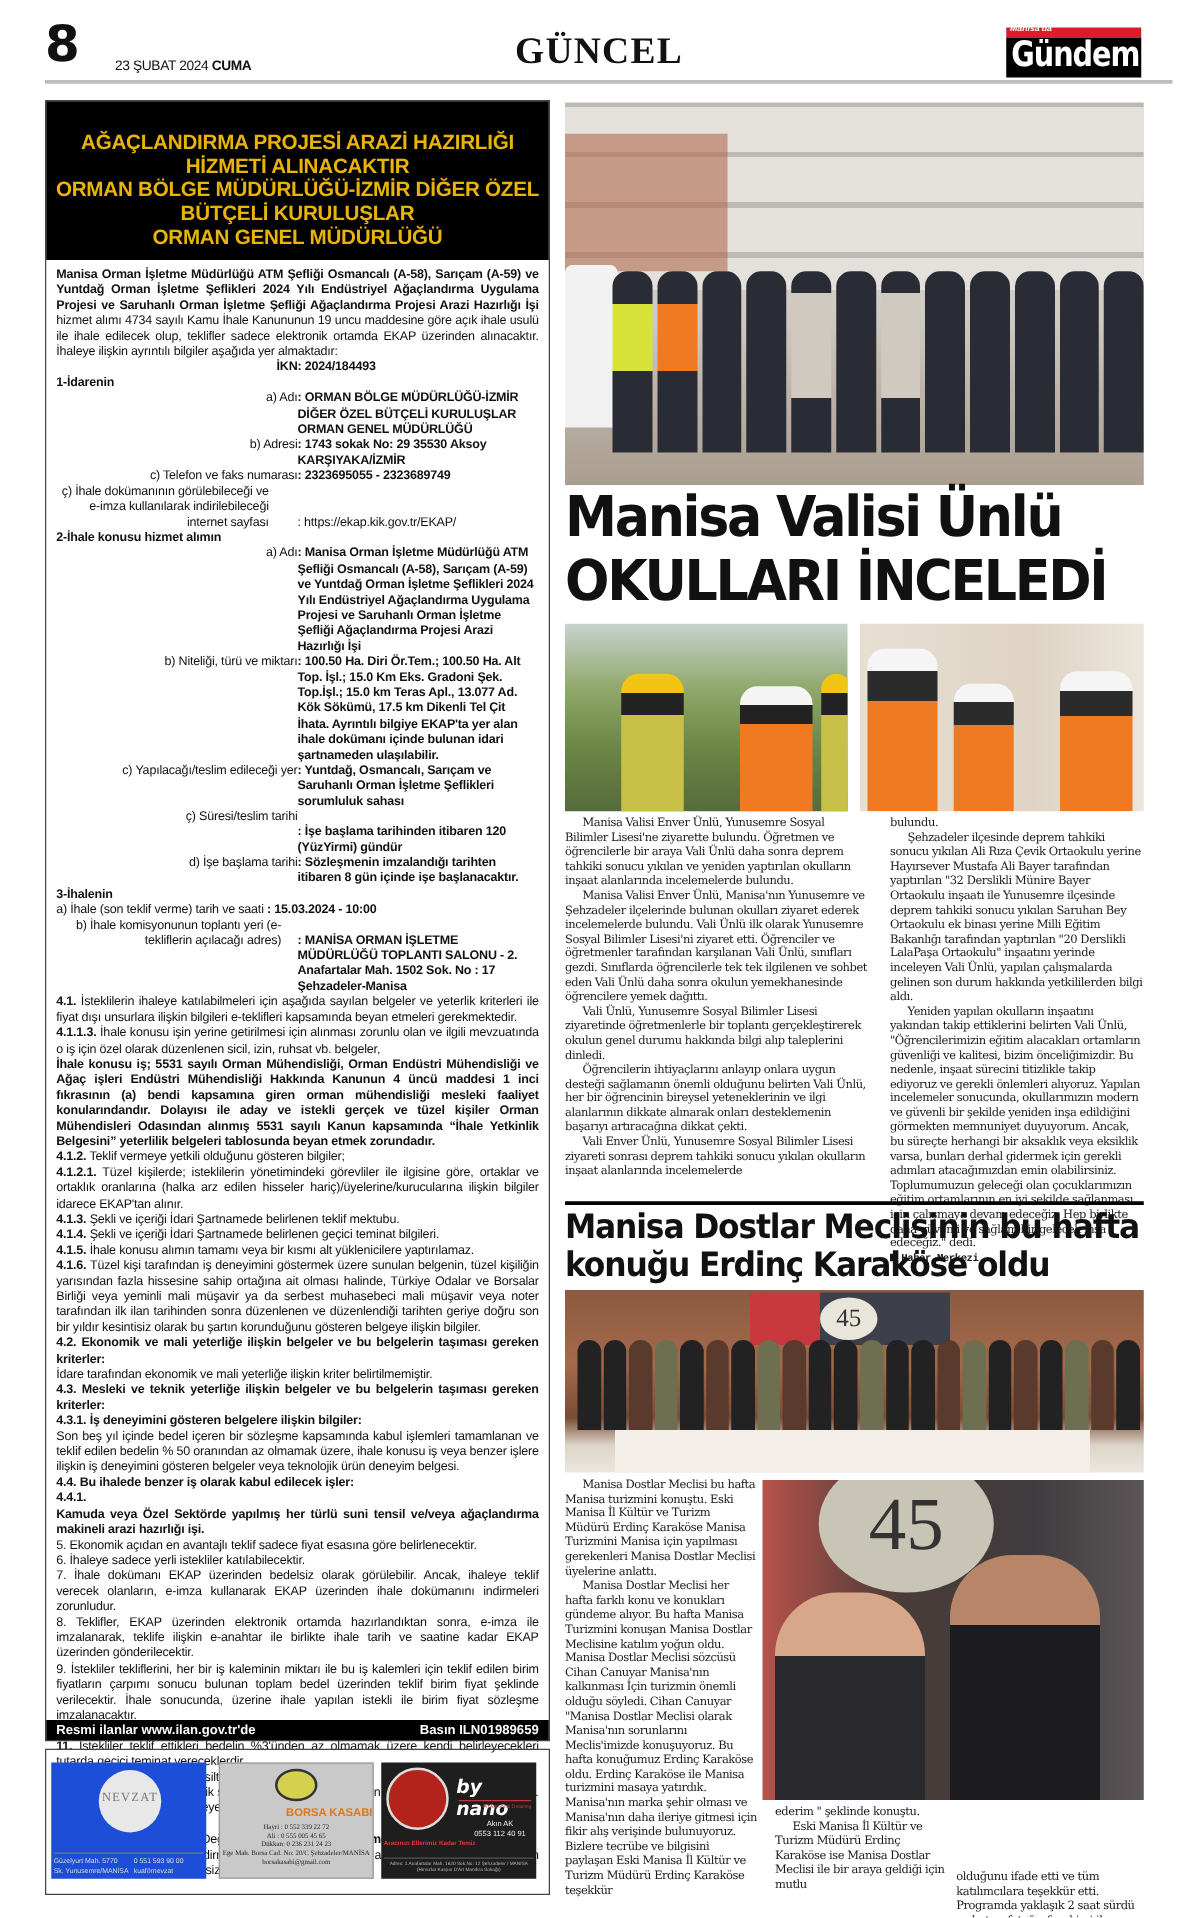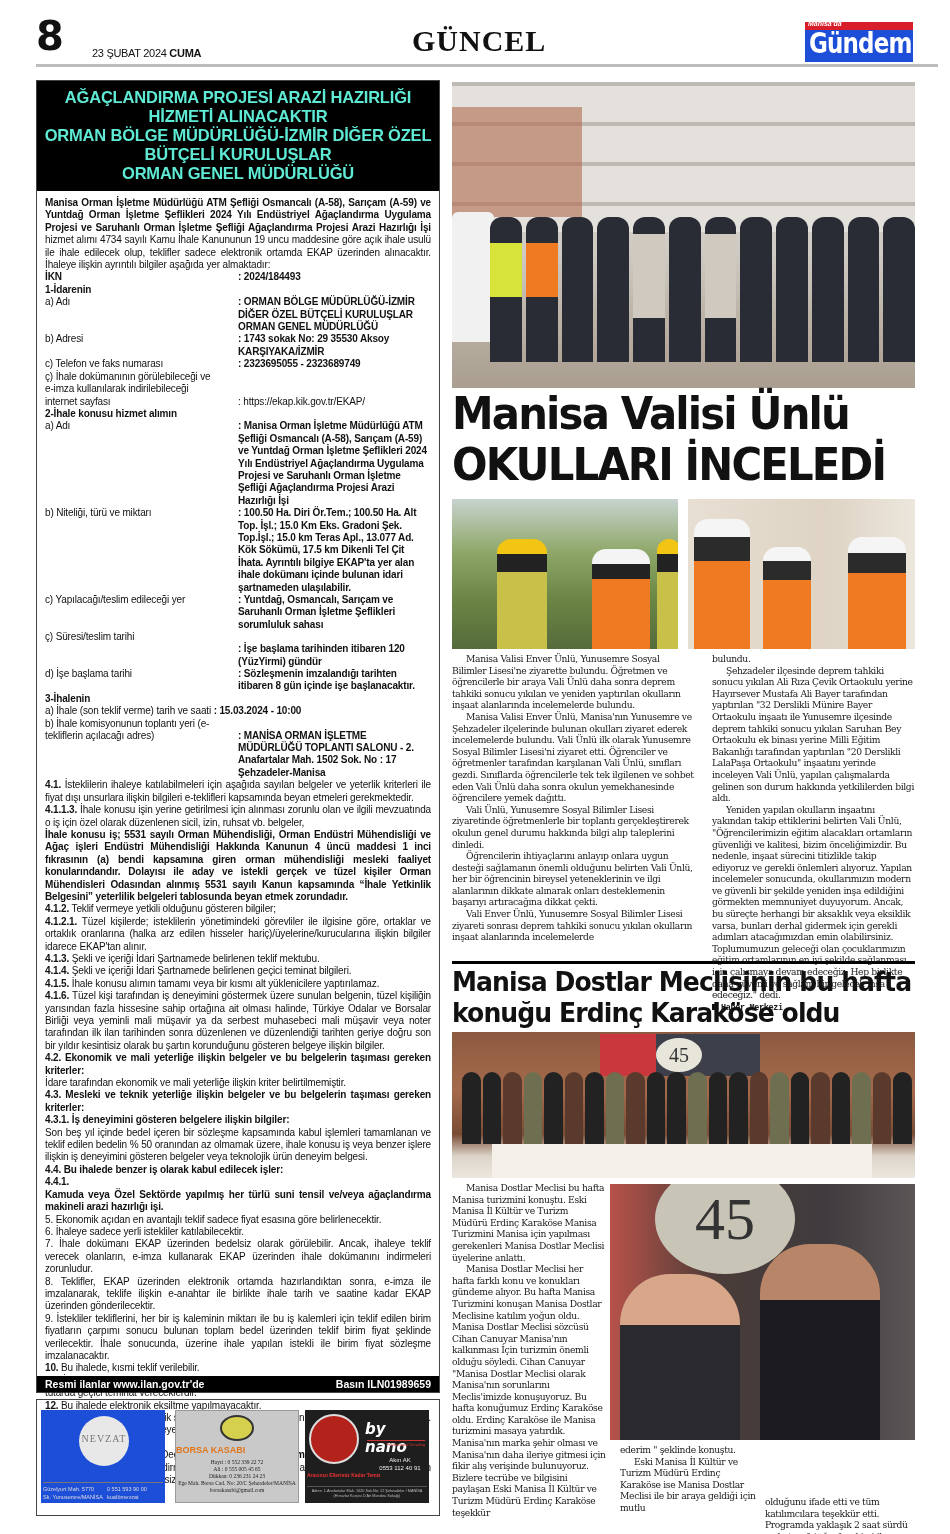--- a/index.html
+++ b/index.html
@@ -8,45 +8,45 @@
 
   
   .page-num { position: absolute; left: 36px; top: 16px; font-family: "DejaVu Sans", sans-serif; font-size: 40px; font-weight: bold; line-height: 1; letter-spacing: -1px; }
   .date { position: absolute; left: 92px; top: 47px; font-size: 11px; letter-spacing: -0.3px; }
   .date b { font-weight: bold; }
   .section-title { position: absolute; left: 412px; top: 24px; font-family: "Liberation Serif", serif; font-weight: bold; font-size: 30px; letter-spacing: 1px; }
   .header-rule { position: absolute; left: 36px; top: 64px; width: 902px; height: 3px; background: #bdbdbd; }
   .logo { position: absolute; left: 805px; top: 22px; width: 108px; height: 40px; }
   .logo .top-red { position: absolute; left: 0; top: 0; width: 100%; height: 8px; background: #d81e2a; }
   .logo .top-red span { position: absolute; left: 3px; top: -2px; font-size: 7px; font-style: italic; font-weight: bold; color: #fff; }
-  .logo .body { position: absolute; left: 0; top: 8px; width: 100%; height: 32px; background: #1d4ed8; text-decoration: underline; }
+  .logo .body { position: absolute; left: 0; top: 8px; width: 100%; height: 32px; background: #000000; text-decoration: underline; }
   .logo .body span { position: absolute; left: 4px; top: -3px; font-family: "DejaVu Sans", sans-serif; font-weight: bold; font-size: 28px; color: #fff; letter-spacing: -1px; transform: scaleX(0.82); transform-origin: left; }
 
   
   .notice { position: absolute; left: 36px; top: 80px; width: 404px; height: 1313px; border: 1px solid #444; }
-  .notice-head { background: #000; color: #5eead4; text-align: center; font-weight: bold; font-size: 16.5px; line-height: 19px; padding: 7px 4px 8px; letter-spacing: -0.2px; }
+  .notice-head { background: #000; color: #eab308; text-align: center; font-weight: bold; font-size: 16.5px; line-height: 19px; padding: 24px 4px 8px; letter-spacing: -0.2px; }
   .notice-body { padding: 6px 8px 0 8px; font-size: 10px; line-height: 12.4px; letter-spacing: -0.15px; }
   .notice-body p { margin: 0; text-align: justify; }
   .notice-body b { font-weight: bold; }
   .kv { display: flex; }
-  .kv .k { width: 193px; flex: none; }
+  .kv .k { width: 193px; flex: none; text-align: right; }
   .kv .v { flex: 1; font-weight: bold; }
   .notice-foot { position: absolute; left: 0; bottom: 0; width: 100%; height: 16px; background: #000; color: #fff; font-weight: bold; font-size: 10.5px; display: flex; justify-content: space-between; align-items: center; padding: 0 8px; }
 
   
   .cards { position: absolute; left: 36px; top: 1399px; width: 404px; height: 117px; border: 1px solid #444; }
   .card { position: absolute; top: 10px; width: 124px; height: 93px; overflow: hidden; }
   .card.c1 { left: 4px; background: #1d4ed8; }
   .card.c2 { left: 138px; background: #c9c9c9; border: 1px solid #999; }
   .card.c3 { left: 268px; background: #1e1e1e; }
   .c1 .disc { position: absolute; left: 38px; top: 6px; width: 50px; height: 50px; border-radius: 50%; background: #e8e8e8; }
   .c1 .disc span { position: absolute; left: 0; top: 17px; width: 100%; text-align: center; font-family: "Liberation Serif", serif; font-size: 10px; color: #777; letter-spacing: 1px; }
   .c1 .info { position: absolute; left: 2px; bottom: 2px; width: 120px; font-size: 5.5px; color: #ddd; line-height: 8px; border-top: 1px solid #777; padding-top: 2px; display: flex; justify-content: space-between; }
   .c2 .badge { position: absolute; left: 44px; top: 4px; width: 34px; height: 26px; border-radius: 50%; background: #d5d14e; border: 2px solid #333; }
-  .c2 .title { position: absolute; left: 0; top: 34px; width: 100%; text-align: left; font-weight: bold; font-size: 9px; color: #e0761b; }
+  .c2 .title { position: absolute; left: 0; top: 34px; width: 100%; text-align: right; font-weight: bold; font-size: 9px; color: #e0761b; }
   .c2 .lines { position: absolute; left: 0; top: 48px; width: 100%; text-align: center; font-family: "Liberation Serif", serif; font-size: 5.5px; line-height: 7px; color: #222; }
   .c3 .circle { position: absolute; left: 4px; top: 4px; width: 50px; height: 50px; border-radius: 50%; background: #b4221c; border: 2px solid #ddd; }
   .c3 .brand { position: absolute; left: 60px; top: 10px; font-family: "DejaVu Sans", sans-serif; font-weight: bold; font-style: italic; font-size: 15px; color: #fff; }
   .c3 .sub { position: absolute; left: 62px; top: 30px; width: 58px; border-top: 1px solid #c33; font-size: 4px; color: #c33; text-align: right; padding-top: 1px; }
   .c3 .person { position: absolute; left: 70px; top: 46px; font-size: 6px; color: #eee; line-height: 8px; text-align: center; width: 50px; }
   .c3 .red { position: absolute; left: 2px; top: 62px; font-size: 5px; color: #e33; font-weight: bold; }
   .c3 .addr { position: absolute; left: 2px; bottom: 4px; width: 120px; font-size: 3.8px; color: #bbb; text-align: center; border-top: 1px solid #555; padding-top: 2px; line-height: 5px; }
 
   
   .photo { position: absolute; overflow: hidden; }

